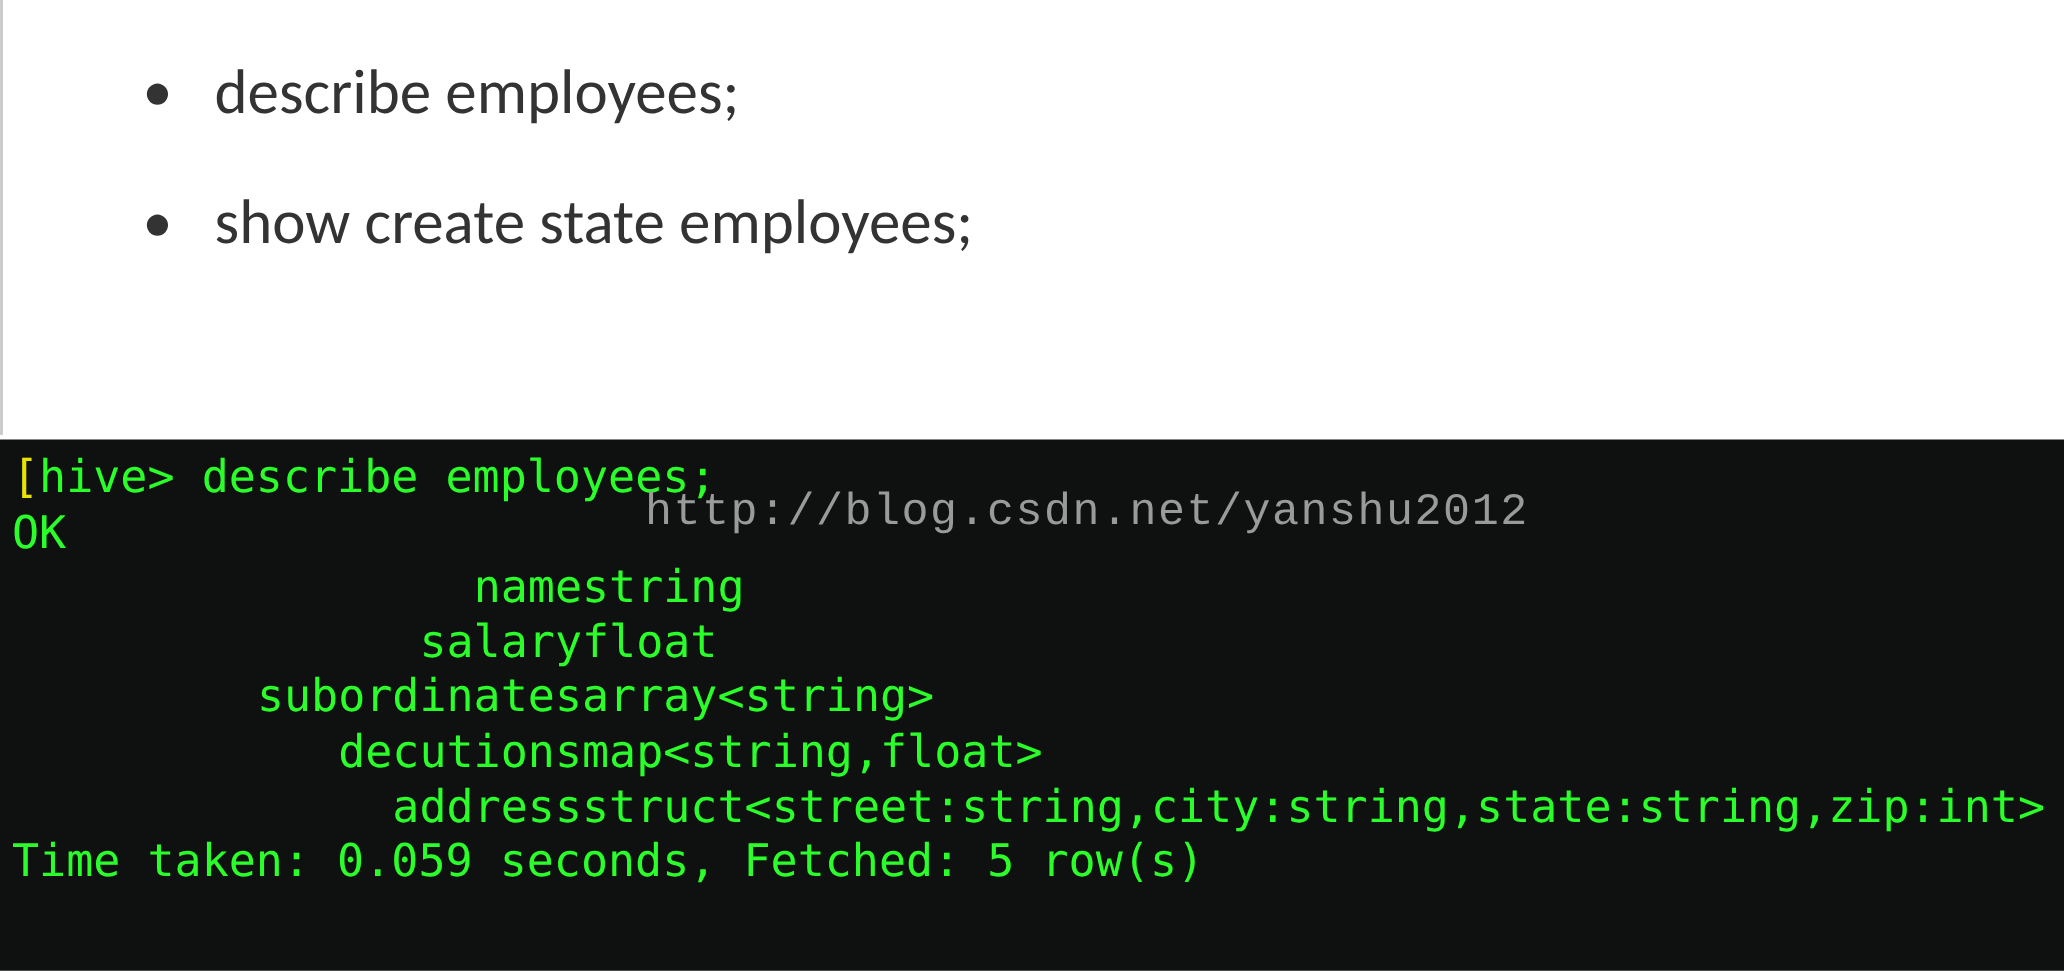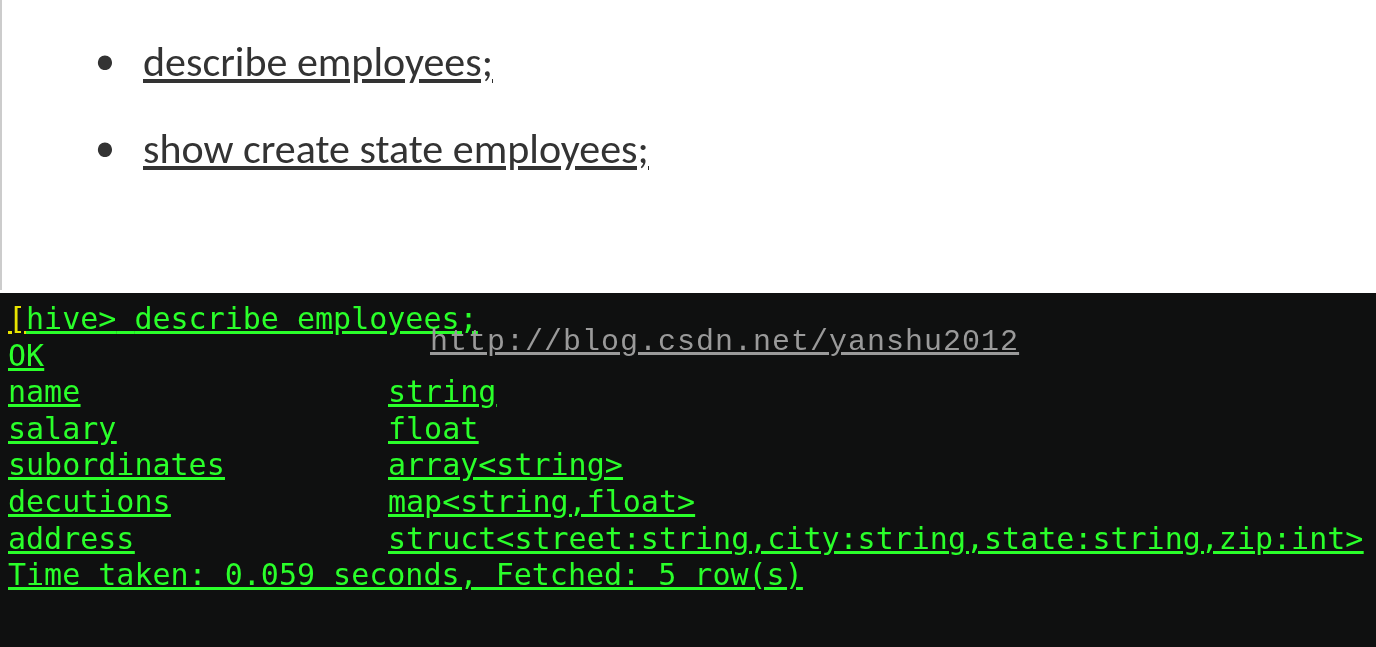--- a/index.html
+++ b/index.html
@@ -1,19 +1,18 @@
 <!DOCTYPE html>
 <html><head>
   <meta charset="utf-8">
   <style>
     * {
       margin: 0;
       padding: 0;
       box-sizing: border-box;
-      text-decoration: underline;
     }
     body {
       width: 1376px;
       height: 647px;
       background: white;
       font-family: "Segoe UI", "Calibri", Arial, sans-serif;
       position: relative;
     }
     .left-border {
       position: absolute;
@@ -71,20 +70,21 @@
       font-size: 30px;
       letter-spacing: 1px;
       z-index: 5;
       pointer-events: none;
     }
     .term-row {
       display: flex;
     }
     .term-col1 {
       width: 380px;
+      text-align: right;
     }
   </style>
 </head>
 <body>
 
 <div class="left-border"></div>
 
 <ul class="bullet-list">
   <li>describe employees;</li>
   <li>show create state employees;</li>

